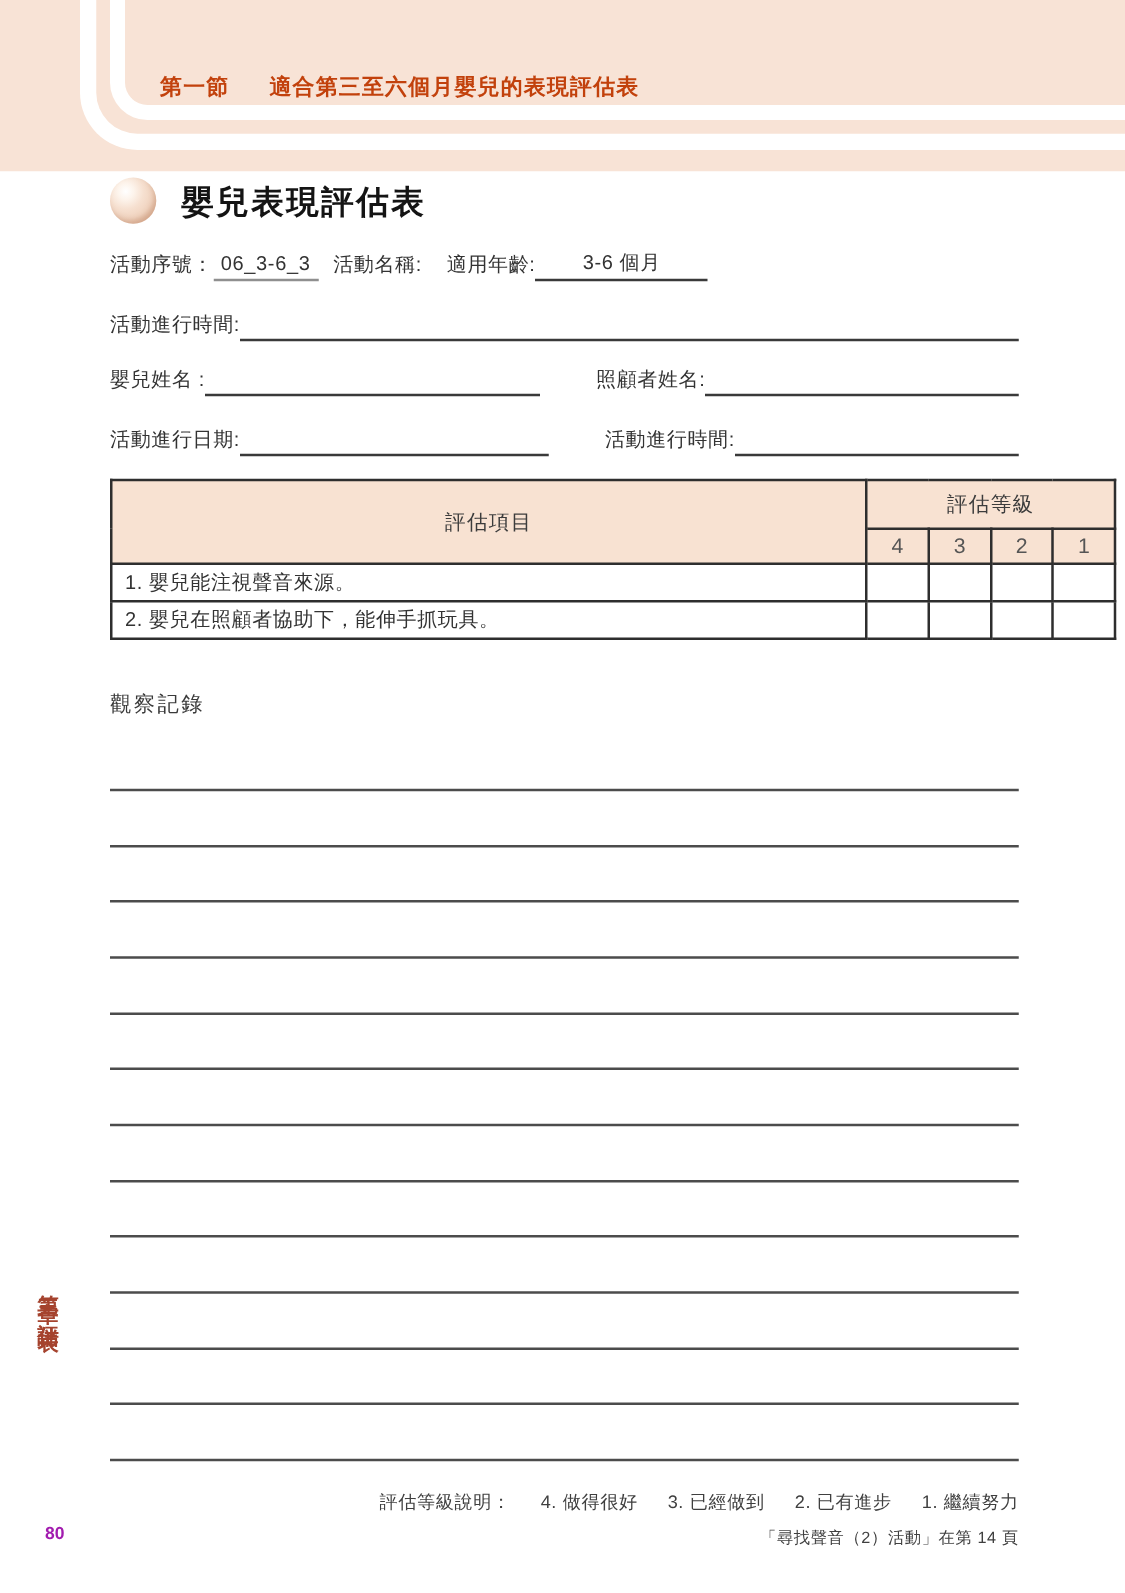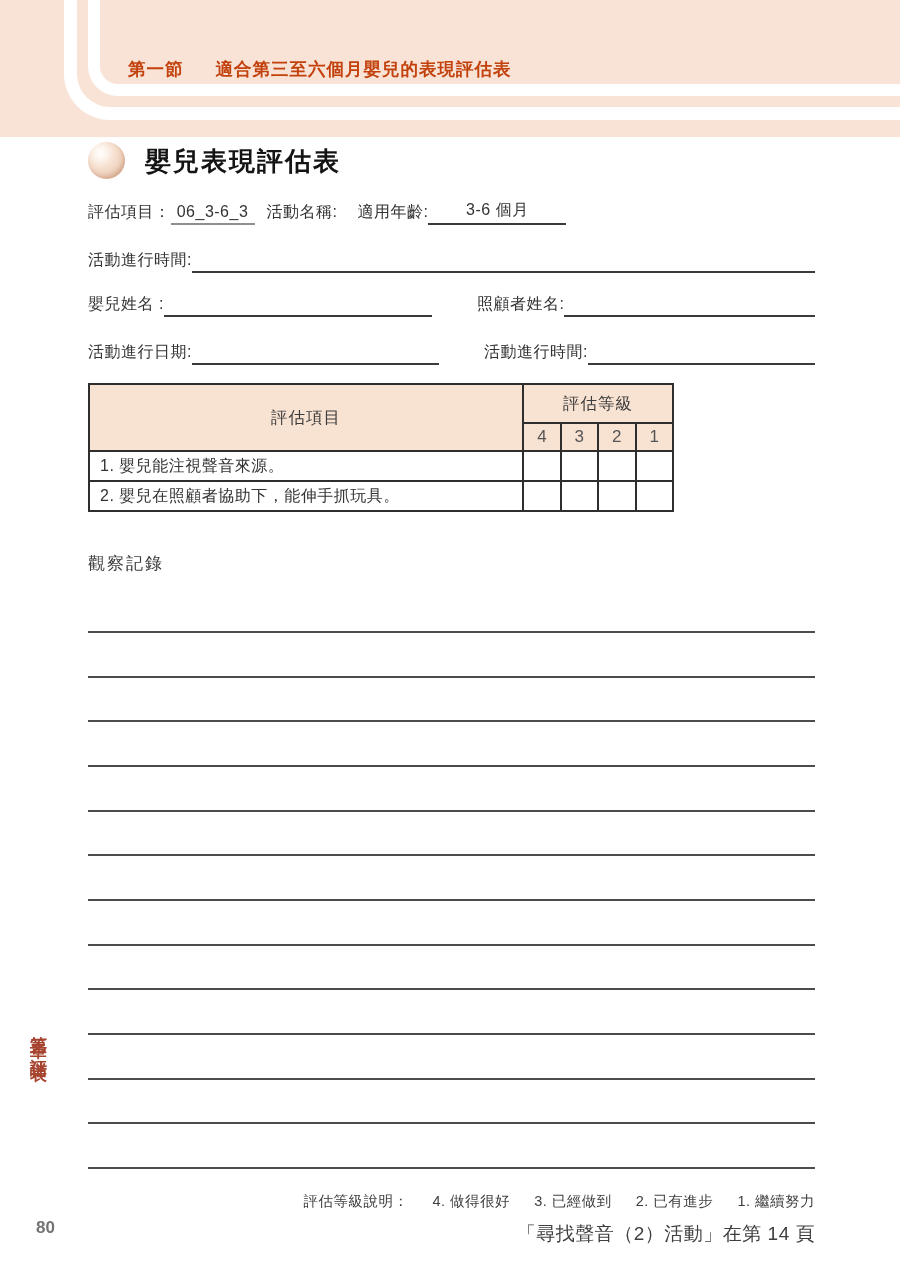--- a/index.html
+++ b/index.html
@@ -69,21 +69,21 @@
     border-bottom: 2px solid #3a3a3a;
     text-align: center; padding-bottom: 2px;
     min-height: 20px;
   }
   .fill.gray { border-bottom-color: #8f8f8f; }
   .grow { flex: 1; }
 
   
   .assess-table {
     position: absolute; left: 88px; top: 383px;
-    width: 586px; border-collapse: collapse;
+    width: 805px; border-collapse: collapse;
     font-size: 16px; color: #333;
   }
   .assess-table td {
     border: 2px solid #2e2e2e;
   }
   .assess-table .hdr {
     background: #f8e2d2; text-align: center;
     font-size: 16.5px; color: #3c3c3c; letter-spacing: 1px;
   }
   .assess-table .grade-head { height: 39px; }
@@ -116,47 +116,47 @@
   }
 
   
   .grade-note {
     position: absolute; left: 88px; top: 1192px; width: 727px;
     display: flex; justify-content: flex-end; gap: 24px;
     font-size: 14.5px; color: #3f3f3f; letter-spacing: .5px;
   }
   .activity-ref {
     position: absolute; left: 88px; top: 1221px; width: 727px;
-    text-align: right; font-size: 19px; color: #3f3f3f;
+    text-align: right; font-size: 13px; color: #3f3f3f;
     letter-spacing: .5px;
   }
   .page-num {
     position: absolute; left: 36px; top: 1218px;
-    font-size: 17px; font-weight: bold; color: #737373;
+    font-size: 14px; font-weight: bold; color: #a21caf;
   }
 </style>
 </head>
 <body>
 
 <div class="header-band">
   <div class="swoosh-outer"></div>
   <div class="swoosh-inner"></div>
   <div class="section-heading">
     <span>第一節</span>
     <span>適合第三至六個月嬰兒的表現評估表</span>
   </div>
 </div>
 
 <div class="title-row">
   <div class="pearl"></div>
   <div class="page-title">嬰兒表現評估表</div>
 </div>
 
 <div class="form-row" style="top:200px">
-  <span class="lbl">評估項目：</span>
+  <span class="lbl">活動序號：</span>
   <span class="fill gray" style="width:84px">06_3-6_3</span>
   <span class="lbl" style="margin-left:12px">活動名稱:</span>
   <span class="lbl" style="margin-left:20px">適用年齡:</span>
   <span class="fill" style="width:138px">3-6 個月</span>
 </div>
 
 <div class="form-row" style="top:250px">
   <span class="lbl">活動進行時間:</span>
   <span class="fill grow"></span>
 </div>

